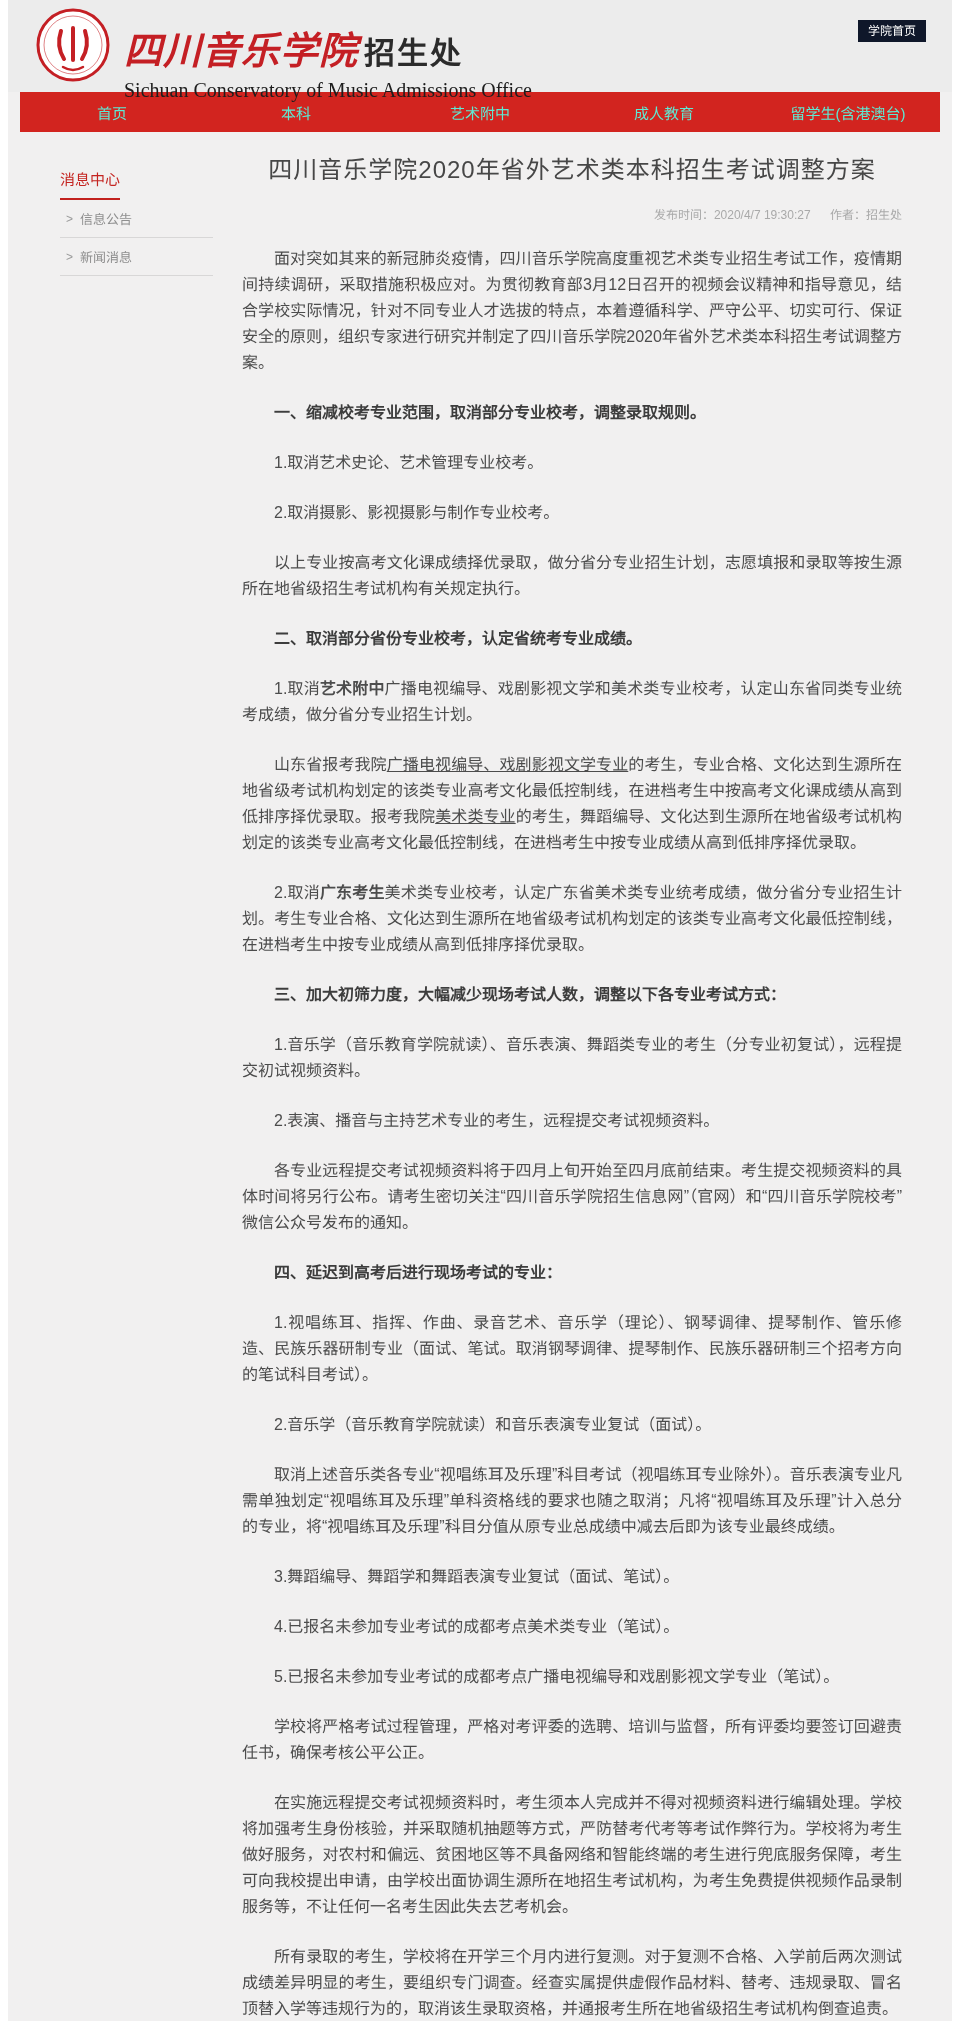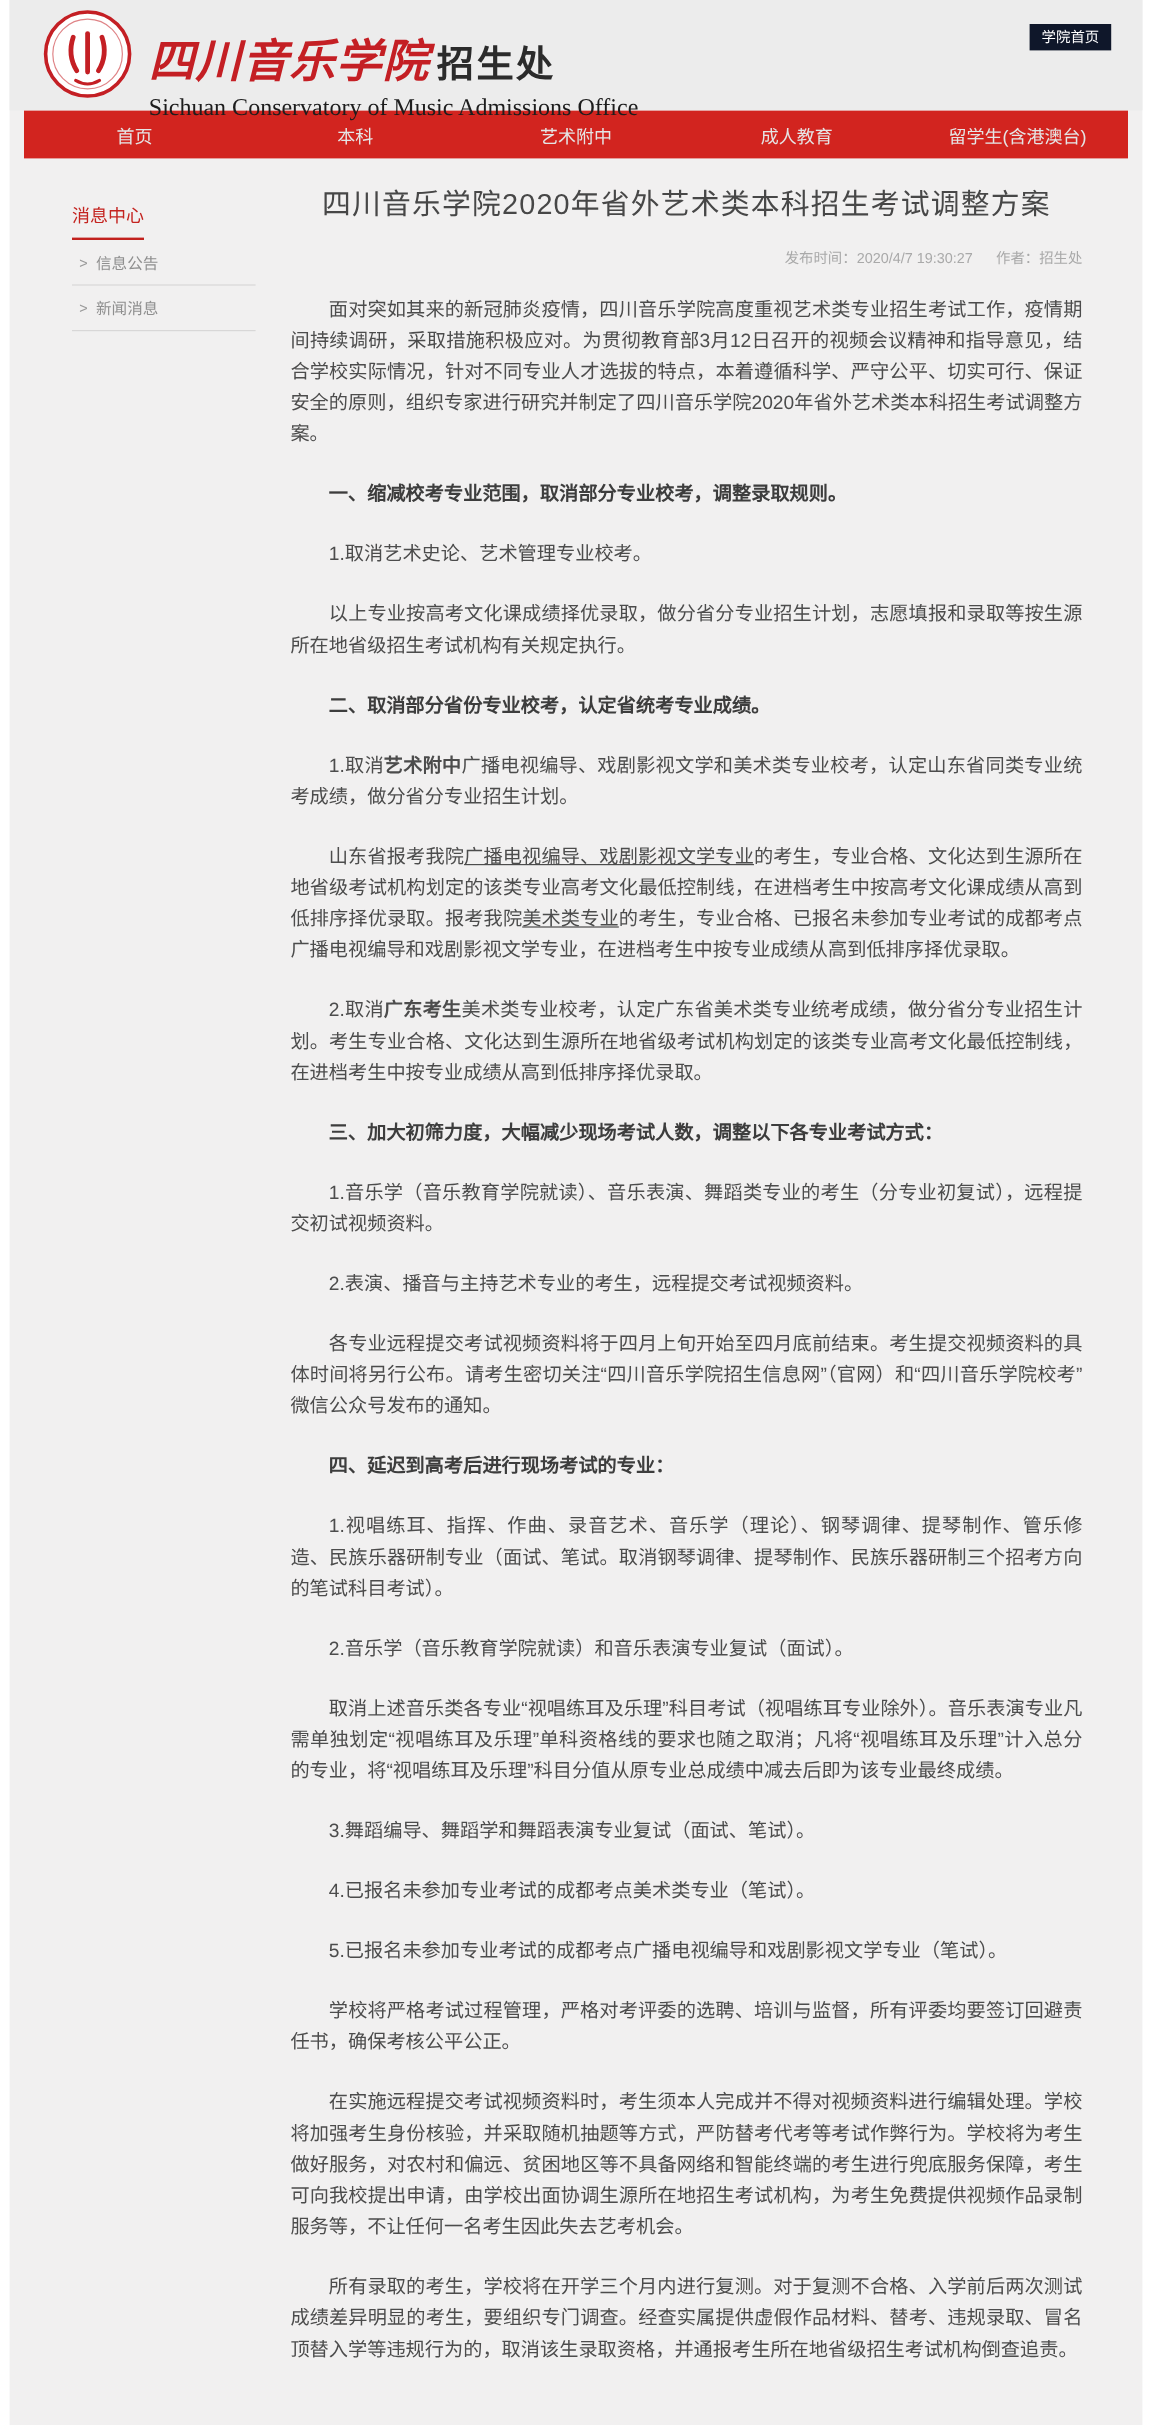--- a/index.html
+++ b/index.html
@@ -23,21 +23,21 @@
   .brand-en { color:#1d1d1d; font-size:20px; margin-top:4px; font-family:"Liberation Serif","DejaVu Serif",serif; }
   .home-btn {
     position:absolute; right:26px; top:20px; background:#0f172a; color:#fff;
     font-size:12px; padding:5px 10px; border:none; cursor:pointer; line-height:1;
   }
 
   
   .nav { display:flex; margin:0 12px; height:40px; background:#d2241f; align-items:stretch; }
   .nav-item {
     flex:1; display:flex; align-items:center; justify-content:center;
-    color:#e5e5e5; font-size:15px; cursor:pointer;
+    color:#5eead4; font-size:15px; cursor:pointer;
   }
 
   
   .content { display:flex; align-items:flex-start; }
   .sidebar { width:153px; margin-left:52px; margin-top:36px; flex-shrink:0; }
   .side-title {
     display:inline-block; color:#c42420; font-size:15px;
     padding-bottom:9px; border-bottom:2px solid #c2211d;
   }
   .side-menu { margin-top:0; }
@@ -112,24 +112,25 @@
     <div class="main">
       <h1 class="article-title">四川音乐学院2020年省外艺术类本科招生考试调整方案</h1>
       <div class="meta">
         <span>发布时间：2020/4/7 19:30:27</span>
         <span>作者：招生处</span>
       </div>
       <div class="article-body">
           <p class="para"><span>面对突如其来的新冠肺炎疫情，四川音乐学院高度重视艺术类专业招生考试工作，疫情期间持续调研，采取措施积极应对。为贯彻教育部3月12日召开的视频会议精神和指导意见，结合学校实际情况，针对不同专业人才选拔的特点，本着遵循科学、严守公平、切实可行、保证安全的原则，组织专家进行研究并制定了四川音乐学院2020年省外艺术类本科招生考试调整方案。</span></p>
           <p class="para heading"><span>一、缩减校考专业范围，取消部分专业校考，调整录取规则。</span></p>
           <p class="para"><span>1.取消艺术史论、艺术管理专业校考。</span></p>
+          <p class="para"><span>2.取消摄影、影视摄影与制作专业校考。</span></p>
           <p class="para"><span>以上专业按高考文化课成绩择优录取，做分省分专业招生计划，志愿填报和录取等按生源所在地省级招生考试机构有关规定执行。</span></p>
           <p class="para heading"><span>二、取消部分省份专业校考，认定省统考专业成绩。</span></p>
           <p class="para"><span>1.取消</span><span class="b">艺术附中</span><span>广播电视编导、戏剧影视文学和美术类专业校考，认定山东省同类专业统考成绩，做分省分专业招生计划。</span></p>
-          <p class="para"><span>山东省报考我院</span><span class="u">广播电视编导、戏剧影视文学专业</span><span>的考生，专业合格、文化达到生源所在地省级考试机构划定的该类专业高考文化最低控制线，在进档考生中按高考文化课成绩从高到低排序择优录取。报考我院</span><span class="u">美术类专业</span><span>的考生，专业合格、已报名未参加专业考试的成都考点广播电视编导和戏剧影视文学专业，在进档考生中按专业成绩从高到低排序择优录取。</span></p>
+          <p class="para"><span>山东省报考我院</span><span class="u">广播电视编导、戏剧影视文学专业</span><span>的考生，专业合格、文化达到生源所在地省级考试机构划定的该类专业高考文化最低控制线，在进档考生中按高考文化课成绩从高到低排序择优录取。报考我院</span><span class="u">美术类专业</span><span>的考生，舞蹈编导、文化达到生源所在地省级考试机构划定的该类专业高考文化最低控制线，在进档考生中按专业成绩从高到低排序择优录取。</span></p>
           <p class="para"><span>2.取消</span><span class="b">广东考生</span><span>美术类专业校考，认定广东省美术类专业统考成绩，做分省分专业招生计划。考生专业合格、文化达到生源所在地省级考试机构划定的该类专业高考文化最低控制线，在进档考生中按专业成绩从高到低排序择优录取。</span></p>
           <p class="para heading"><span>三、加大初筛力度，大幅减少现场考试人数，调整以下各专业考试方式：</span></p>
           <p class="para"><span>1.音乐学（音乐教育学院就读）、音乐表演、舞蹈类专业的考生（分专业初复试），远程提交初试视频资料。</span></p>
           <p class="para"><span>2.表演、播音与主持艺术专业的考生，远程提交考试视频资料。</span></p>
           <p class="para"><span>各专业远程提交考试视频资料将于四月上旬开始至四月底前结束。考生提交视频资料的具体时间将另行公布。请考生密切关注“四川音乐学院招生信息网”（官网）和“四川音乐学院校考”微信公众号发布的通知。</span></p>
           <p class="para heading"><span>四、延迟到高考后进行现场考试的专业：</span></p>
           <p class="para"><span>1.视唱练耳、指挥、作曲、录音艺术、音乐学（理论）、钢琴调律、提琴制作、管乐修造、民族乐器研制专业（面试、笔试。取消钢琴调律、提琴制作、民族乐器研制三个招考方向的笔试科目考试）。</span></p>
           <p class="para"><span>2.音乐学（音乐教育学院就读）和音乐表演专业复试（面试）。</span></p>
           <p class="para"><span>取消上述音乐类各专业“视唱练耳及乐理”科目考试（视唱练耳专业除外）。音乐表演专业凡需单独划定“视唱练耳及乐理”单科资格线的要求也随之取消；凡将“视唱练耳及乐理”计入总分的专业，将“视唱练耳及乐理”科目分值从原专业总成绩中减去后即为该专业最终成绩。</span></p>
           <p class="para"><span>3.舞蹈编导、舞蹈学和舞蹈表演专业复试（面试、笔试）。</span></p>

